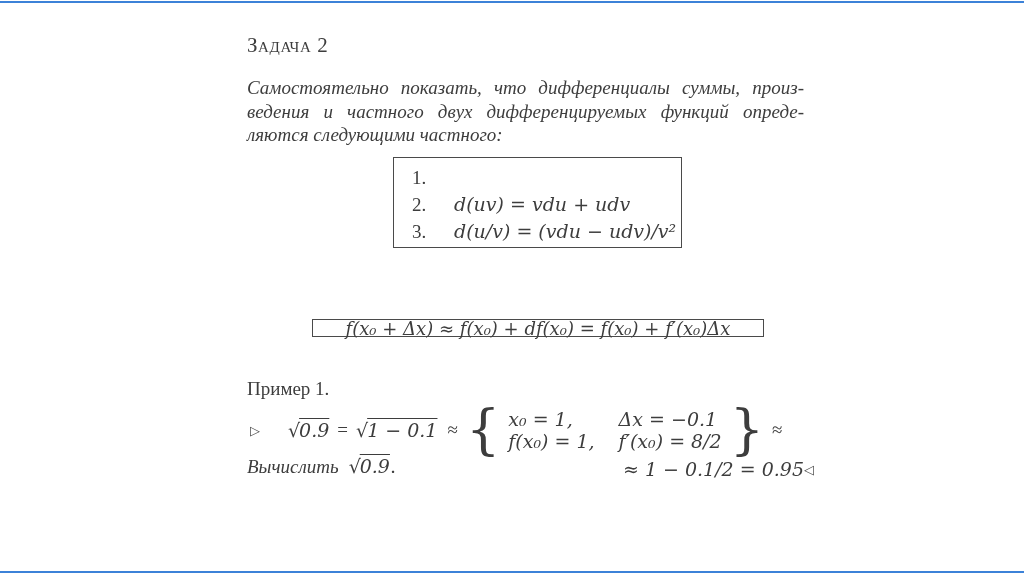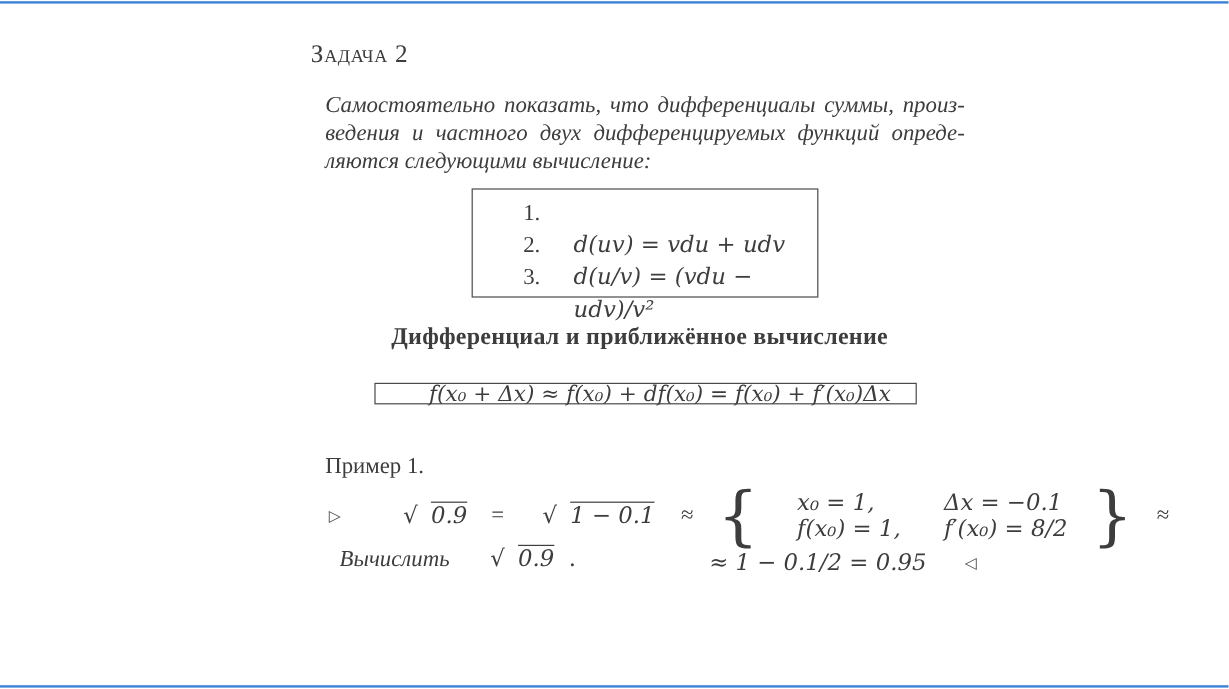--- a/index.html
+++ b/index.html
@@ -1,15 +1,15 @@
 <!DOCTYPE html>
 <html><head>
 <meta charset="utf-8">
 <style>
-  * { box-sizing: border-box; padding-left: 12px; }
+  * { box-sizing: border-box; }
   html, body { margin: 0; padding: 0; background: #ffffff; }
   .slide {
     position: relative;
     width: 1024px; height: 574px;
     background: #ffffff;
     overflow: hidden;
     color: #3d3d3d;
     font-family: "Liberation Serif", serif;
   }
   .hline { position: absolute; left: 0; right: 0; height: 2px; background: #3c82d8; }
@@ -73,55 +73,54 @@
   .brace.open { margin-right: 8px; }
   .brace.close { margin-left: 8px; }
   .cases {
     display: grid; grid-template-columns: auto auto;
     column-gap: 24px; line-height: 22px;
   }
   .trailing-approx { margin-left: 8px; font-style: normal; }
 
   .result-line {
     position: absolute; left: 247px; top: 458px; width: 567px;
-    display: flex; justify-content: flex-end; align-items: center; gap: 20px;
+    display: flex; justify-content: flex-end; align-items: center; 
     font-size: 19px;
   }
 </style>
 </head>
 <body>
 
 <div class="slide">
 
   <div class="hline top"></div>
   <div class="hline bottom"></div>
 
   <div class="title">Задача 2</div>
 
   <div class="statement">
     <div class="just">Самостоятельно показать, что дифференциалы суммы, произ-</div>
     <div class="just">ведения и частного двух дифференцируемых функций опреде-</div>
-    <div>ляются следующими вычисление:</div>
+    <div>ляются следующими частного:</div>
   </div>
 
   <div class="rules-box">
     <div class="rule-row">
       <span class="rule-num">1.</span>
     </div>
     <div class="rule-row">
       <span class="rule-num">2.</span>
       <span class="m">d(uv) = vdu + udv</span>
     </div>
     <div class="rule-row">
       <span class="rule-num">3.</span>
       <span class="m">d(u/v) = (vdu − udv)/v²</span>
     </div>
   </div>
 
-  <div class="section-heading">Дифференциал и приближённое вычисление</div>
 
   <div class="approx-box">
     <span class="m">f(x₀ + Δx) ≈ f(x₀) + df(x₀) = f(x₀) + f′(x₀)Δx</span>
   </div>
 
   <div class="example-line">
     <span>Пример 1.</span>
     <span class="example-task">
       <span style="font-style: italic;">Вычислить</span>
       <span class="sqrt m"><span class="sign">√</span><span class="rad">0.9</span><span style="font-style: normal;">.</span></span>

